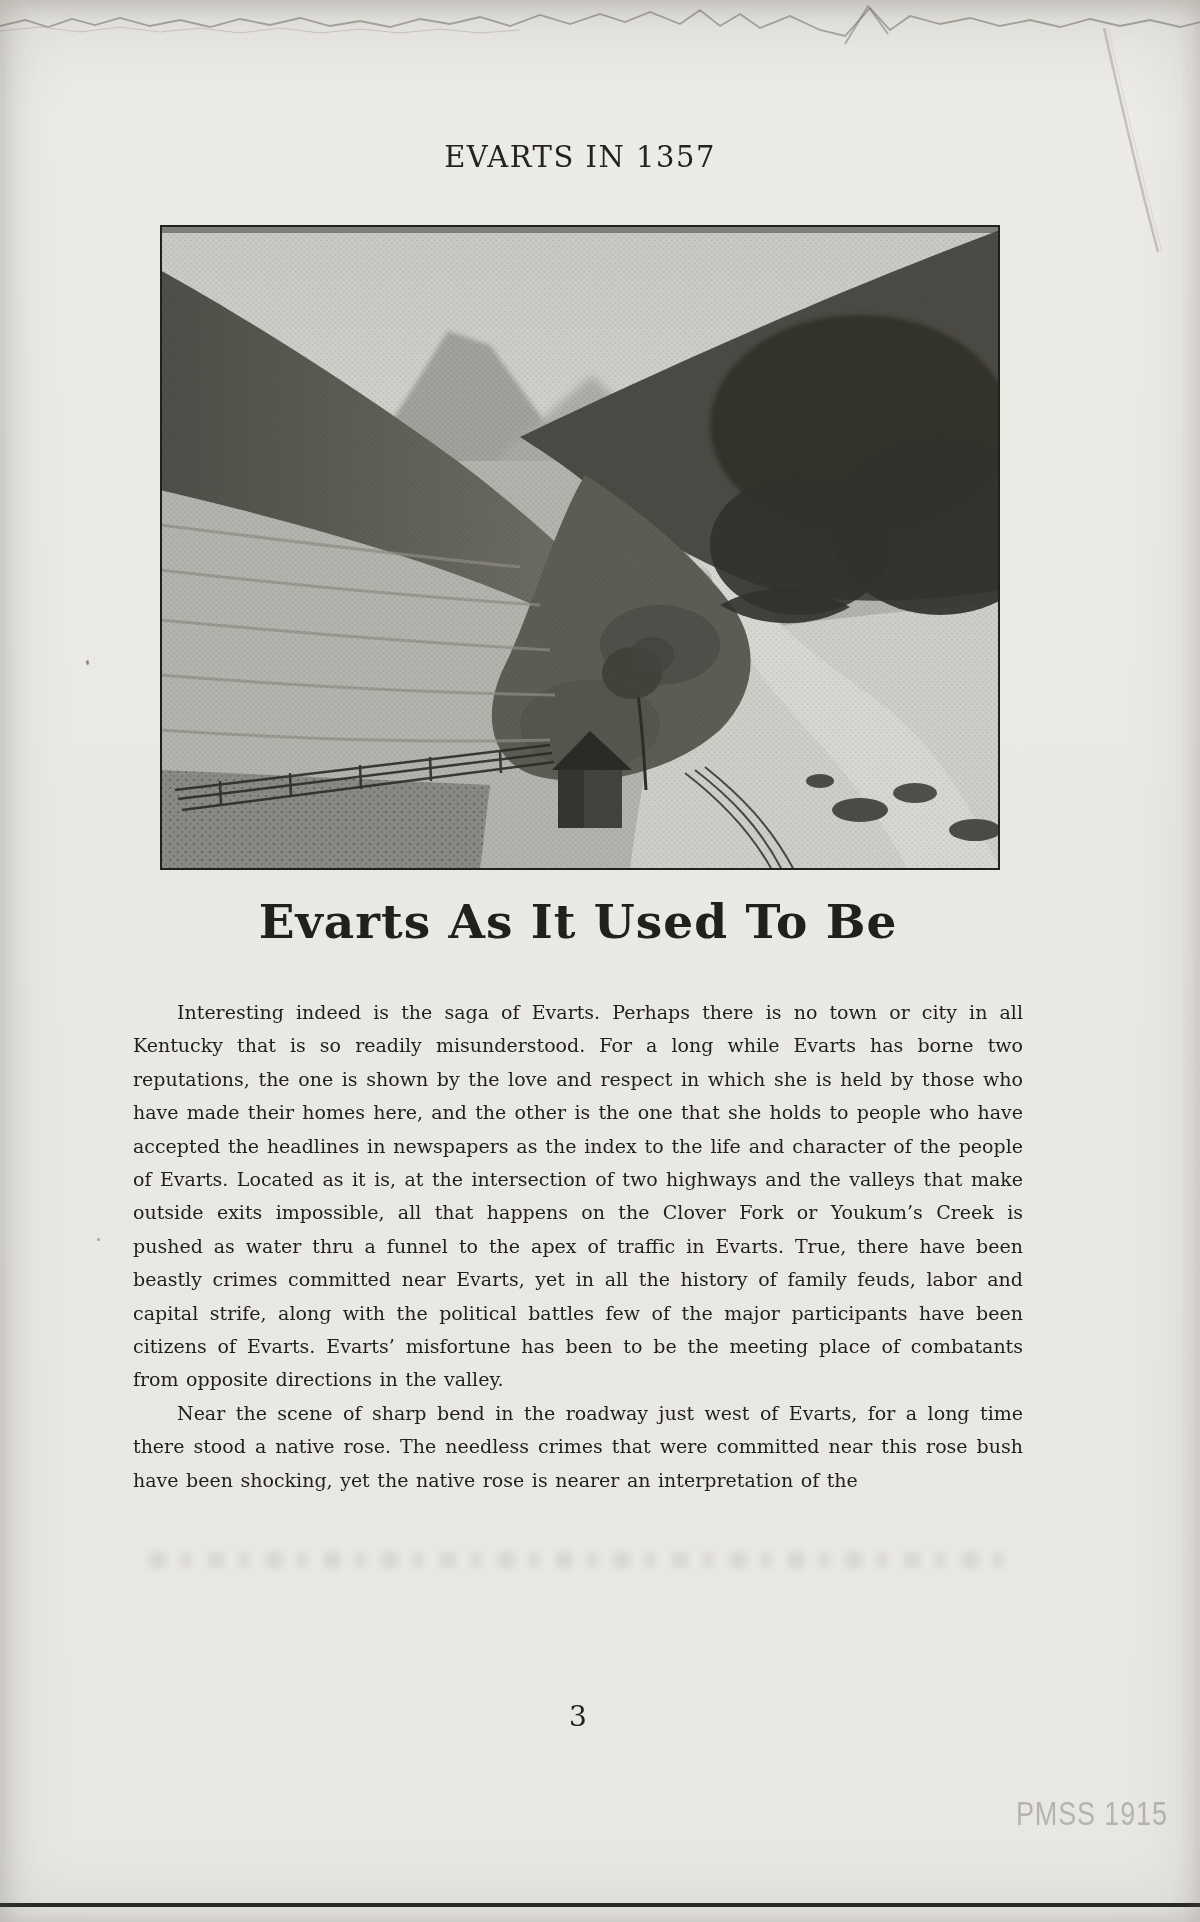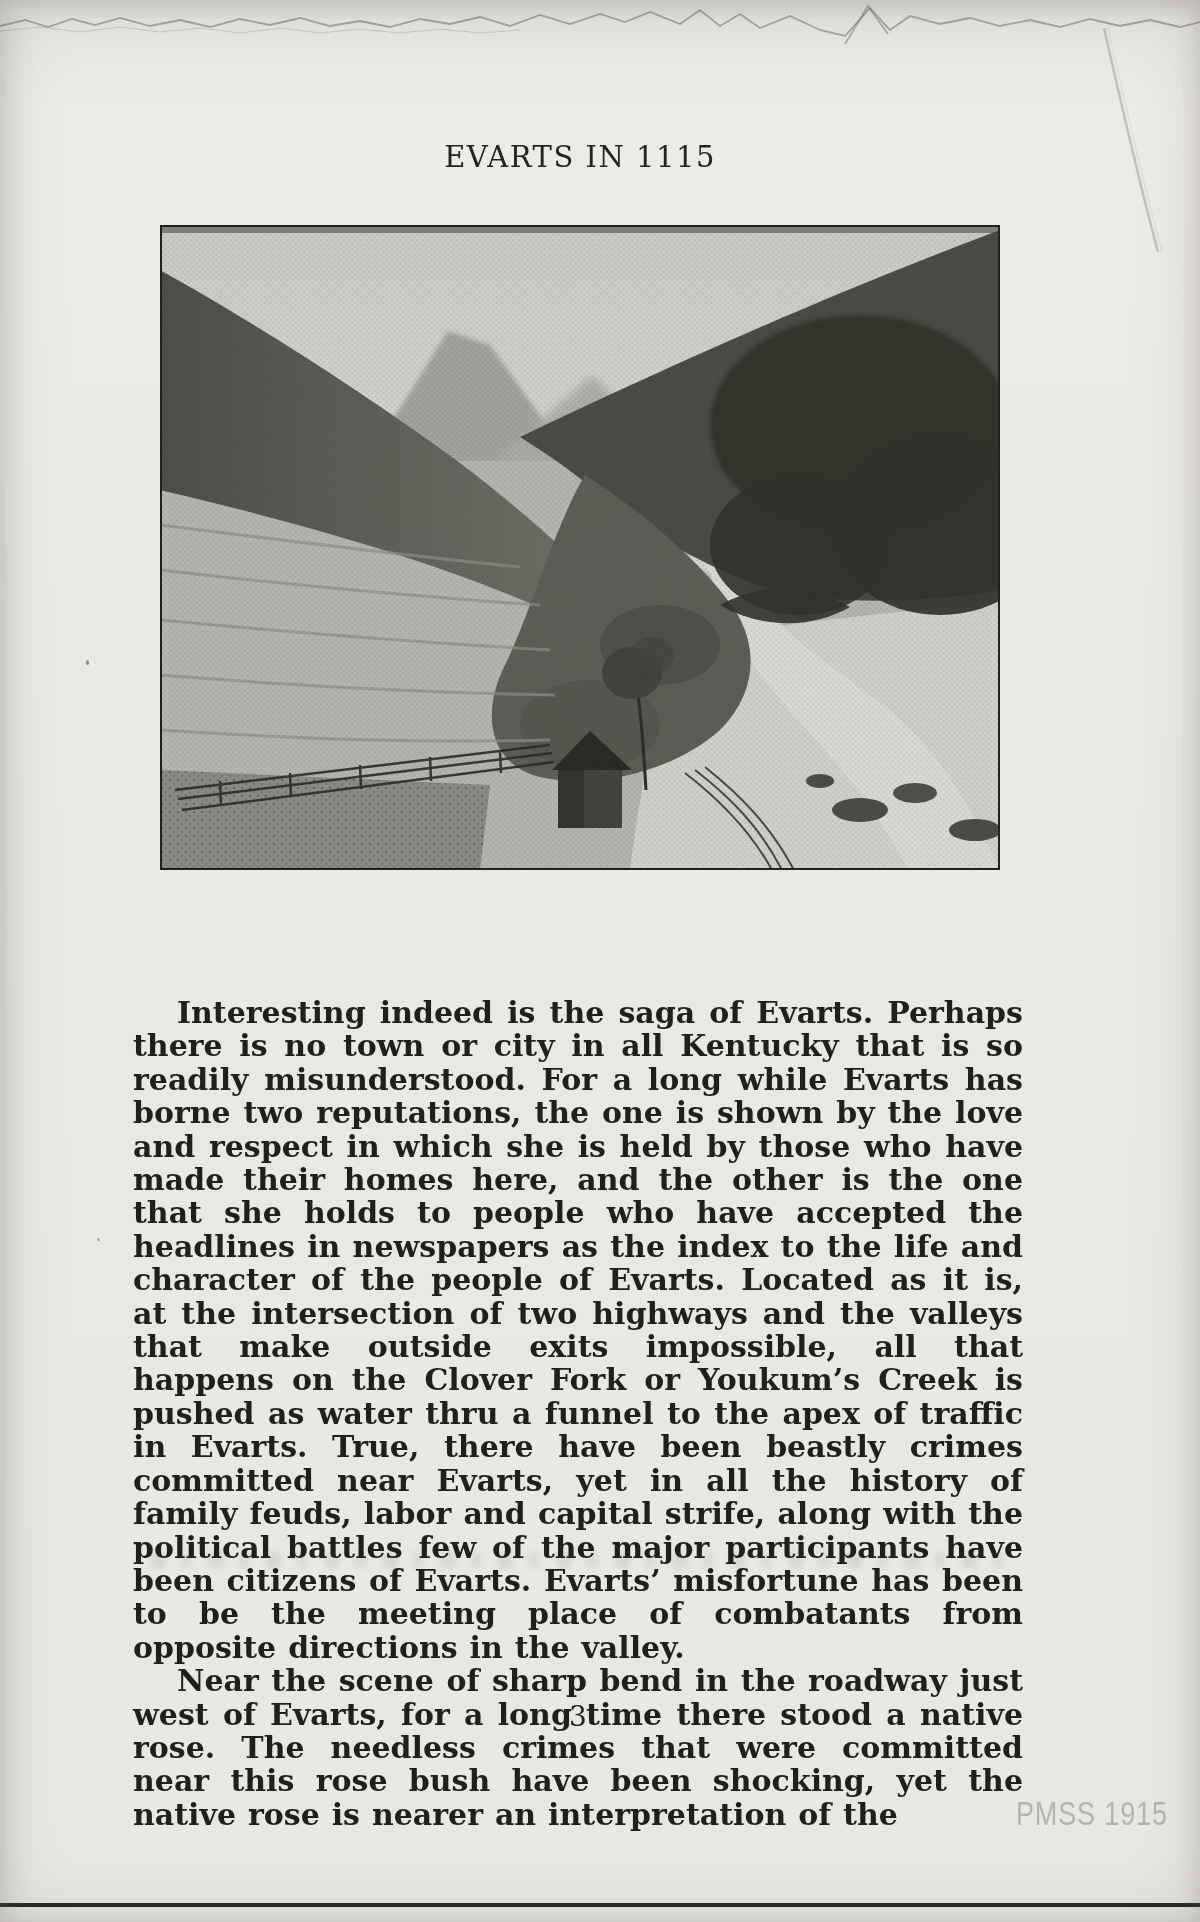--- a/index.html
+++ b/index.html
@@ -30,22 +30,22 @@
     position:absolute;top:225px;left:160px;width:840px;height:645px;margin:0;z-index:2;
   }
   .photo svg{display:block;width:100%;height:100%;}
   .heading{
     position:absolute;top:894px;left:133px;width:890px;z-index:2;margin:0;
     text-align:center;font-size:47px;font-weight:700;letter-spacing:1px;
     color:#21201e;line-height:1.2;
   }
   .body-text{
     position:absolute;top:996px;left:133px;width:890px;z-index:2;
-    font-size:30px;line-height:33.4px;text-align:justify;
-    word-spacing:1.5px;color:#201f1d;font-weight:bold;
+    font-size:19px;line-height:33.4px;text-align:justify;
+    word-spacing:1.5px;color:#201f1d;
   }
   .body-text p{margin:0;text-indent:44px;}
   .body-text p + p{}
   .smudge{
     position:absolute;top:1552px;left:150px;width:860px;height:16px;z-index:1;
     background:repeating-linear-gradient(90deg,
       rgba(118,116,110,.45) 0 16px, rgba(118,116,110,0) 16px 30px,
       rgba(118,116,110,.35) 30px 42px, rgba(118,116,110,0) 42px 58px);
     filter:blur(3px);opacity:.32;
   }
@@ -77,21 +77,21 @@
     <path d="M0,26 L25,20 L48,27 L72,19 L95,25 L120,18 L150,26 L180,20 L210,27 L240,19 L270,25 L300,18 L330,26 L360,21 L390,27 L420,19 L450,24 L480,17 L510,26 L540,15 L570,24 L600,14 L625,22 L650,12 L680,24 L700,10 L720,26 L740,14 L760,28 L790,16 L820,30 L845,36 L870,8 L890,30 L910,16 L940,24 L970,18 L1000,26 L1030,20 L1060,27 L1090,19 L1120,26 L1150,20 L1180,27 L1200,22" stroke="#8f8d87" stroke-width="1.8" fill="none" opacity=".75"></path>
     <path d="M0,31 L40,27 L80,32 L120,27 L160,32 L200,28 L240,33 L280,28 L320,33 L360,29 L400,33 L440,29 L480,33 L520,30" stroke="#b5b3ad" stroke-width="1.2" fill="none" opacity=".6"></path>
     <path d="M845,44 L868,6 L888,34" stroke="#7e7d77" stroke-width="2" fill="none" opacity=".55"></path>
   </svg>
 
   <svg class="crease" width="1200" height="300" viewBox="0 0 1200 300" aria-hidden="true">
     <path d="M1104,28 C1118,90 1136,170 1158,252" stroke="#b9b7b1" stroke-width="2.5" fill="none" opacity=".8"></path>
     <path d="M1108,28 C1122,90 1140,170 1162,252" stroke="#dcdad4" stroke-width="1.5" fill="none" opacity=".8"></path>
   </svg>
 
-  <div class="caption">EVARTS IN 1115</div>
+  <div class="caption">EVARTS IN 1357</div>
 
   <figure class="photo">
     <svg viewBox="0 0 840 645" preserveAspectRatio="none" role="img">
       <defs>
         <linearGradient id="sky" x1="0" y1="0" x2="0" y2="1">
           <stop offset="0" stop-color="#c9c8c3"></stop>
           <stop offset="0.45" stop-color="#d5d4cf"></stop>
           <stop offset="1" stop-color="#c7c6c1"></stop>
         </linearGradient>
         <linearGradient id="lmtn" x1="0" y1="0" x2="1" y2="0">
@@ -199,20 +199,21 @@
       </g>
 
       <rect x="0" y="0" width="840" height="8" fill="#44433e" opacity=".55"></rect>
 
       <rect width="840" height="645" fill="url(#ht)" opacity=".16"></rect>
 
       <rect x="1" y="1" width="838" height="643" fill="none" stroke="#21201d" stroke-width="2"></rect>
     </svg>
   </figure>
 
+  <h1 class="heading">Evarts As It Used To Be</h1>
 
   <div class="body-text">
     <p>Interesting indeed is the saga of Evarts. Perhaps there is no town or city in all Kentucky that is so readily misunderstood. For a long while Evarts has borne two reputations, the one is shown by the love and respect in which she is held by those who have made their homes here, and the other is the one that she holds to people who have accepted the headlines in newspapers as the index to the life and character of the people of Evarts. Located as it is, at the intersection of two highways and the valleys that make outside exits impossible, all that happens on the Clover Fork or Youkum’s Creek is pushed as water thru a funnel to the apex of traffic in Evarts. True, there have been beastly crimes committed near Evarts, yet in all the history of family feuds, labor and capital strife, along with the political battles few of the major participants have been citizens of Evarts. Evarts’ misfortune has been to be the meeting place of combatants from opposite directions in the valley.</p>
     <p>Near the scene of sharp bend in the roadway just west of Evarts, for a long time there stood a native rose. The needless crimes that were committed near this rose bush have been shocking, yet the native rose is nearer an interpretation of the</p>
   </div>
 
   <div class="smudge"></div>
 
   <div class="page-number">3</div>
 

